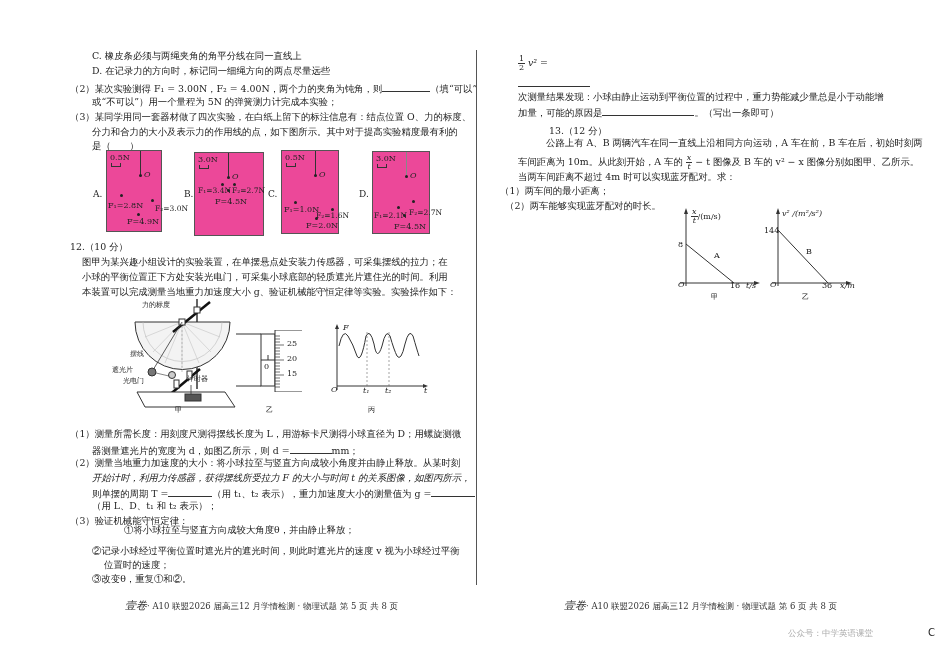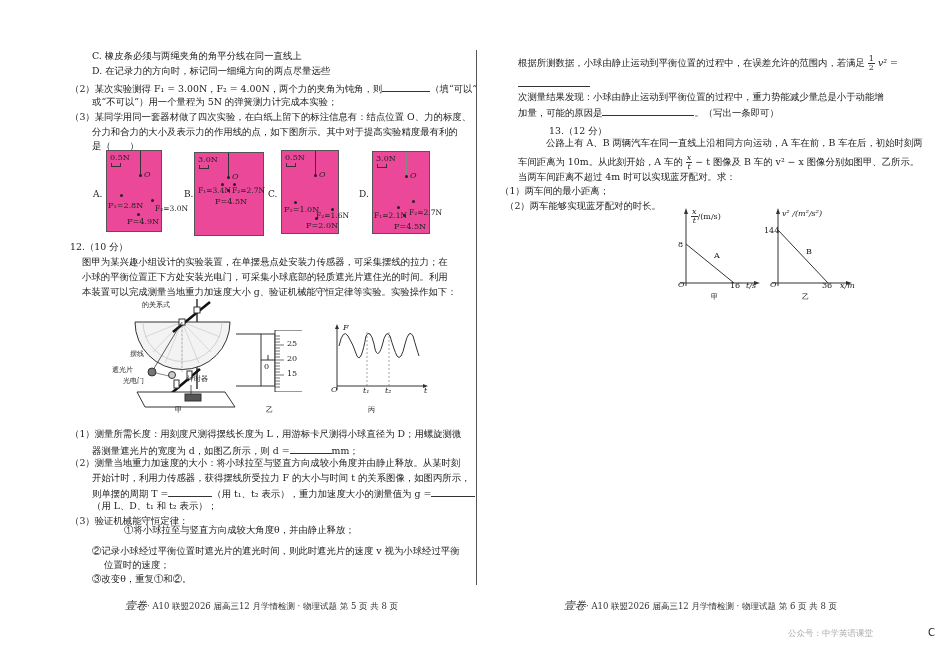--- a/index.html
+++ b/index.html
@@ -141,21 +141,21 @@
       <line x1="31" y1="76" x2="44" y2="79" stroke="#333" stroke-width="0.6"></line>
 
       <line x1="42" y1="100" x2="75" y2="72" stroke="#111" stroke-width="2.5"></line>
       <rect x="49" y="83" width="5" height="8" fill="#fff" stroke="#333"></rect>
       <rect x="62" y="74" width="5" height="8" fill="#fff" stroke="#333"></rect>
 
       <polygon points="20,110 110,110 100,95 12,95" fill="#fff" stroke="#333"></polygon>
       <rect x="60" y="97" width="16" height="7" fill="#555" stroke="#333"></rect>
       <line x1="66" y1="88" x2="66" y2="97" stroke="#333" stroke-width="0.8"></line>
     </svg>
-    <span class="small" style="left:142px;top:300px;font-size:7px;">的关系式</span>
+    <span class="small" style="left:142px;top:300px;font-size:7px;">力的标度</span>
     <span class="small" style="left:130px;top:349px;font-size:7px;">摆线</span>
     <span class="small" style="left:112px;top:365px;font-size:7px;">遮光片</span>
     <span class="small" style="left:123px;top:376px;font-size:7px;">光电门</span>
     <span class="small" style="left:187px;top:374px;font-size:7px;">计时器</span>
     <span class="small" style="left:175px;top:405px;font-size:7px;">甲</span>
   </div>
 
   <div>
     <svg class="abs" style="left:236px;top:330px;" width="66" height="62" viewBox="0 0 66 62">
       <line x1="0" y1="4" x2="25" y2="4" stroke="#333"></line>
@@ -211,41 +211,40 @@
     <span class="small it" style="left:385px;top:386px;">t₂</span>
     <span class="small it" style="left:424px;top:386px;">t</span>
     <span class="small" style="left:368px;top:405px;font-size:7px;">丙</span>
   </div>
 
   <div class="line" style="left:70px;top:428px;">（1）测量所需长度：用刻度尺测得摆线长度为 L，用游标卡尺测得小球直径为 D；用螺旋测微</div>
   <div class="line" style="left:92px;top:443px;">
     <span>器测量遮光片的宽度为 d，如图乙所示，则 d =</span><span class="blank" style="width:42px;"></span><span>mm；</span>
   </div>
   <div class="line" style="left:70px;top:457px;">（2）测量当地重力加速度的大小：将小球拉至与竖直方向成较小角度并由静止释放。从某时刻</div>
-  <div class="line" style="left:92px;top:472px;">开始计时，利用力传感器，获得摆线所受拉力 F 的大小与时间 t 的关系图像，如图丙所示，</div>
+  <div class="line" style="left:92px;top:472px;font-style:italic;">开始计时，利用力传感器，获得摆线所受拉力 F 的大小与时间 t 的关系图像，如图丙所示，</div>
   <div class="line" style="left:92px;top:486px;">
     <span>则单摆的周期 T =</span><span class="blank" style="width:44px;"></span><span>（用 t₁、t₂ 表示），重力加速度大小的测量值为 g =</span><span class="blank" style="width:44px;"></span>
   </div>
   <div class="line" style="left:92px;top:500px;">（用 L、D、t₁ 和 t₂ 表示）；</div>
   <div class="line" style="left:70px;top:515px;">（3）验证机械能守恒定律：</div>
   <div class="line" style="left:92px;top:524px;padding-left:32px;">①将小球拉至与竖直方向成较大角度θ，并由静止释放；</div>
   <div class="line" style="left:92px;top:545px;">②记录小球经过平衡位置时遮光片的遮光时间，则此时遮光片的速度 v 视为小球经过平衡</div>
   <div class="line" style="left:104px;top:559px;">位置时的速度；</div>
   <div class="line" style="left:92px;top:573px;">③改变θ，重复①和②。</div>
 
   <div class="footer" style="left:125px;top:598px;">
     <span class="logo">壹卷</span><span>· A10 联盟2026 届高三12 月学情检测 · 物理试题  第 5 页   共 8 页</span>
   </div>
 </div>
 
 <div class="divider"></div>
 
 <div>
   <div class="line" style="left:518px;top:55px;">
-    <span>根据所测数据，小球由静止运动到平衡位置的过程中，在误差允许的范围内，若满足</span>
     <span class="frac"><span class="num">1</span><span>2</span></span>
     <span class="it">v² =</span>
   </div>
   <div class="line" style="left:518px;top:76px;">
     <span class="blank" style="width:72px;"></span>
   </div>
   <div class="line" style="left:518px;top:91px;">次测量结果发现：小球由静止运动到平衡位置的过程中，重力势能减少量总是小于动能增</div>
   <div class="line" style="left:518px;top:105px;">
     <span>加量，可能的原因是</span><span class="blank" style="width:92px;"></span><span>。（写出一条即可）</span>
   </div>

